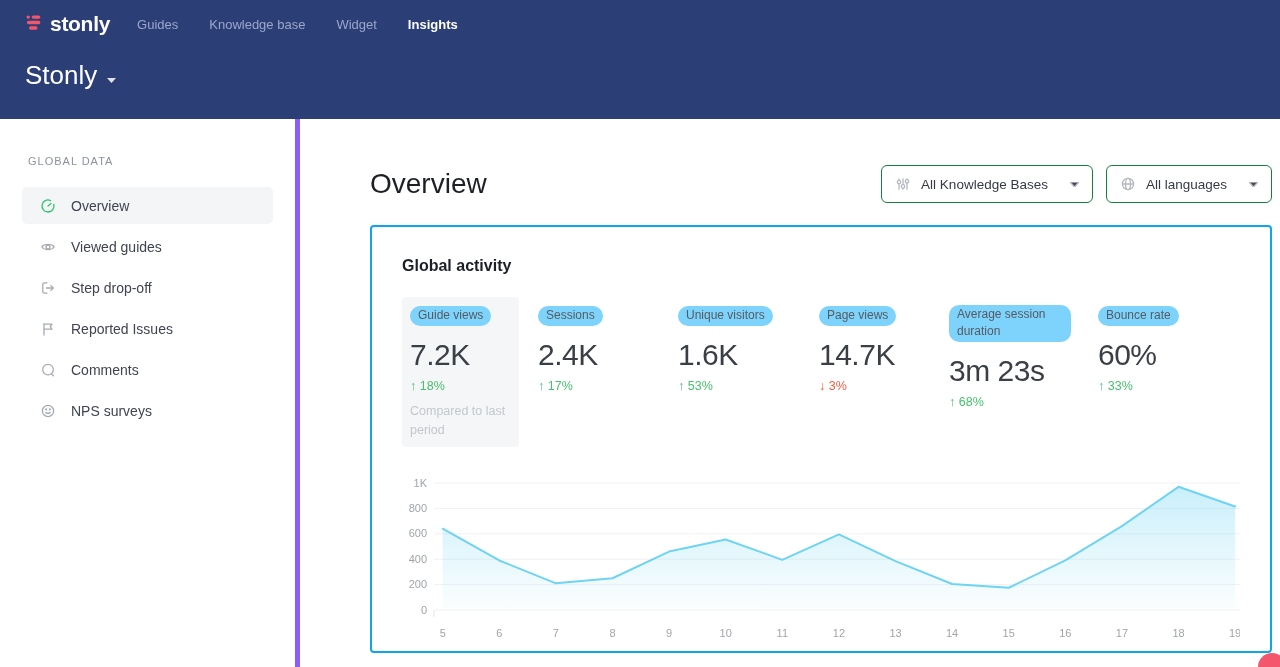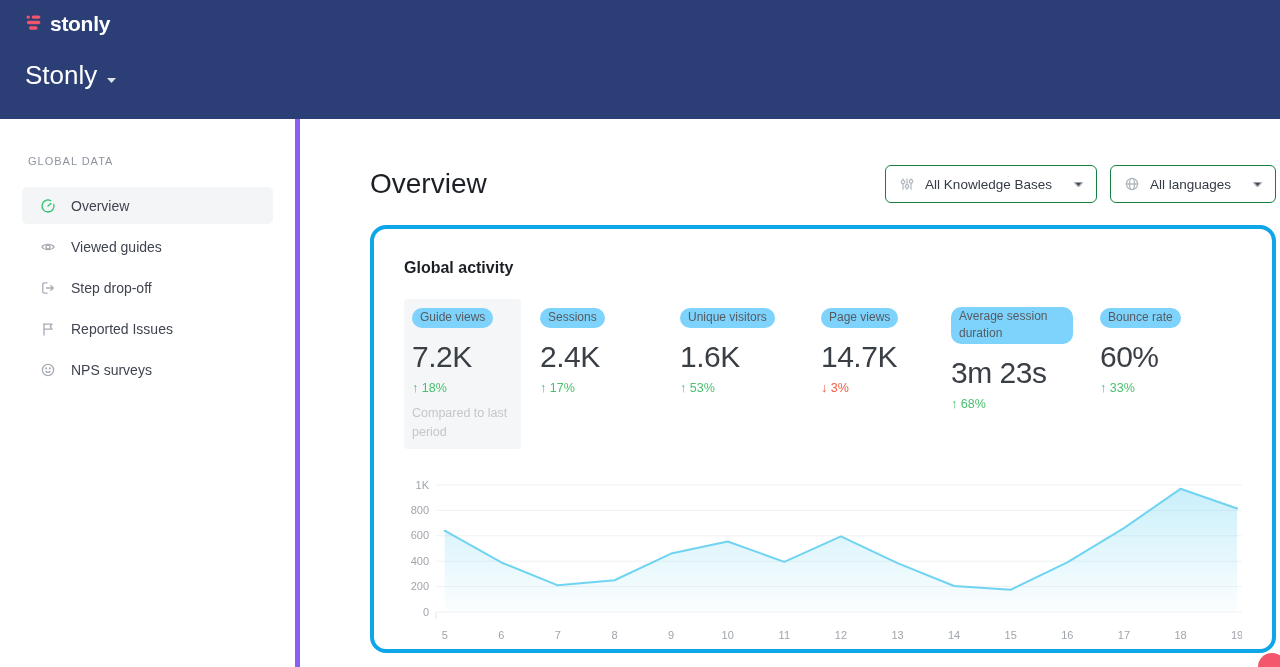--- a/index.html
+++ b/index.html
@@ -35,21 +35,21 @@
   .filters { display:flex; gap:13px; }
   .filter-btn { height:38px; background:#fff; border:1px solid #15803d; border-radius:6px;
     display:flex; align-items:center; gap:10px; padding:0 13px; font-size:13.5px; color:#343b45; cursor:pointer; }
   .filter-btn svg { stroke:#b4b9c0; fill:none; stroke-width:1.3; stroke-linecap:round; stroke-linejoin:round; }
   .filter-btn .caret { margin-left:12px; }
   .filter-btn.green { border-color:#55c68d; }
   .filter-btn.green svg.f-icon { stroke:#44c07e; }
   .caret path { fill:#454b54; }
 
   
-  .card { margin-top:22px; border:4px solid #0ea5e9; border-radius:16px; padding:30px 30px 24px 30px; height:428px; background:#fff; }
+  .card { margin-top:22px; border:2px solid #0ea5e9; border-radius:4px; padding:30px 30px 24px 30px; height:428px; background:#fff; }
   .card-title { font-size:16px; color:#1c2026; font-weight:bold; }
   .metrics { display:flex; gap:27px; margin-top:30px; padding-left:8px; }
   .metric { flex:none; }
   .metric.selected { background:#f5f6f7; border-radius:4px; padding:8px; margin:-8px; }
   .m-0{width:117px}.m-1{width:113px}.m-2{width:114px}.m-3{width:103px}.m-4{width:122px}.m-5{width:120px}
   .metric .pill { display:inline-block; background:#7dd3fc; color:#565b61; font-size:12px;
     line-height:1.4; padding:1px 8px 2px 8px; border-radius:10px; }
   .metric .value { margin-top:12px; font-size:30px; color:#3a3f46; letter-spacing:-0.5px; }
   .metric .delta { margin-top:7px; font-size:12.5px; color:#47c16e; }
   .metric .delta.down { color:#f25c44; }
@@ -72,20 +72,26 @@
           <g fill="#f2566a">
             <circle cx="3.4" cy="4.3" r="1.8"></circle>
             <rect x="7" y="2.5" width="9.2" height="3.6" rx="1.8"></rect>
             <rect x="2" y="8.2" width="14.2" height="3.6" rx="1.8"></rect>
             <rect x="4.2" y="13.9" width="9" height="3.6" rx="1.8"></rect>
           </g>
         </svg>
       </span>
       <span class="logo-text">stonly</span>
     </div>
+    <nav class="nav-items">
+      <span class="nav-item">Guides</span>
+      <span class="nav-item">Knowledge base</span>
+      <span class="nav-item">Widget</span>
+      <span class="nav-item active">Insights</span>
+    </nav>
   </div>
   <div class="workspace-row">
     <span class="workspace-name">Stonly</span>
     <span class="caret-w">
       <svg width="9" height="5" viewBox="0 0 9 5">
           <path d="M0 0h9L4.5 5Z" fill="#ffffff"></path>
         </svg>
     </span>
   </div>
 </header>
@@ -129,20 +135,29 @@
     <div class="side-item">
       <span class="side-icon">
         <svg width="16" height="16" viewBox="0 0 16 16">
           <path d="M4 14 V3"></path>
           <path d="M4 3.2 H12 L10.2 5.7 L12 8.2 H4"></path>
         </svg>
       </span>
       <span>Reported Issues</span>
     </div>
 
+    <div class="side-item">
+      <span class="side-icon">
+        <svg width="16" height="16" viewBox="0 0 16 16">
+          <circle cx="8" cy="7.6" r="5.3"></circle>
+          <path d="M11.6 11.9 L13.3 13.8"></path>
+        </svg>
+      </span>
+      <span>Comments</span>
+    </div>
 
     <div class="side-item">
       <span class="side-icon">
         <svg width="16" height="16" viewBox="0 0 16 16">
           <circle cx="8" cy="8" r="5.6"></circle>
           <path d="M5.8 9.4 Q8 11.4 10.2 9.4"></path>
           <circle cx="6.1" cy="6.4" r="0.4" fill="#a6abb3"></circle>
           <circle cx="9.9" cy="6.4" r="0.4" fill="#a6abb3"></circle>
         </svg>
       </span>

